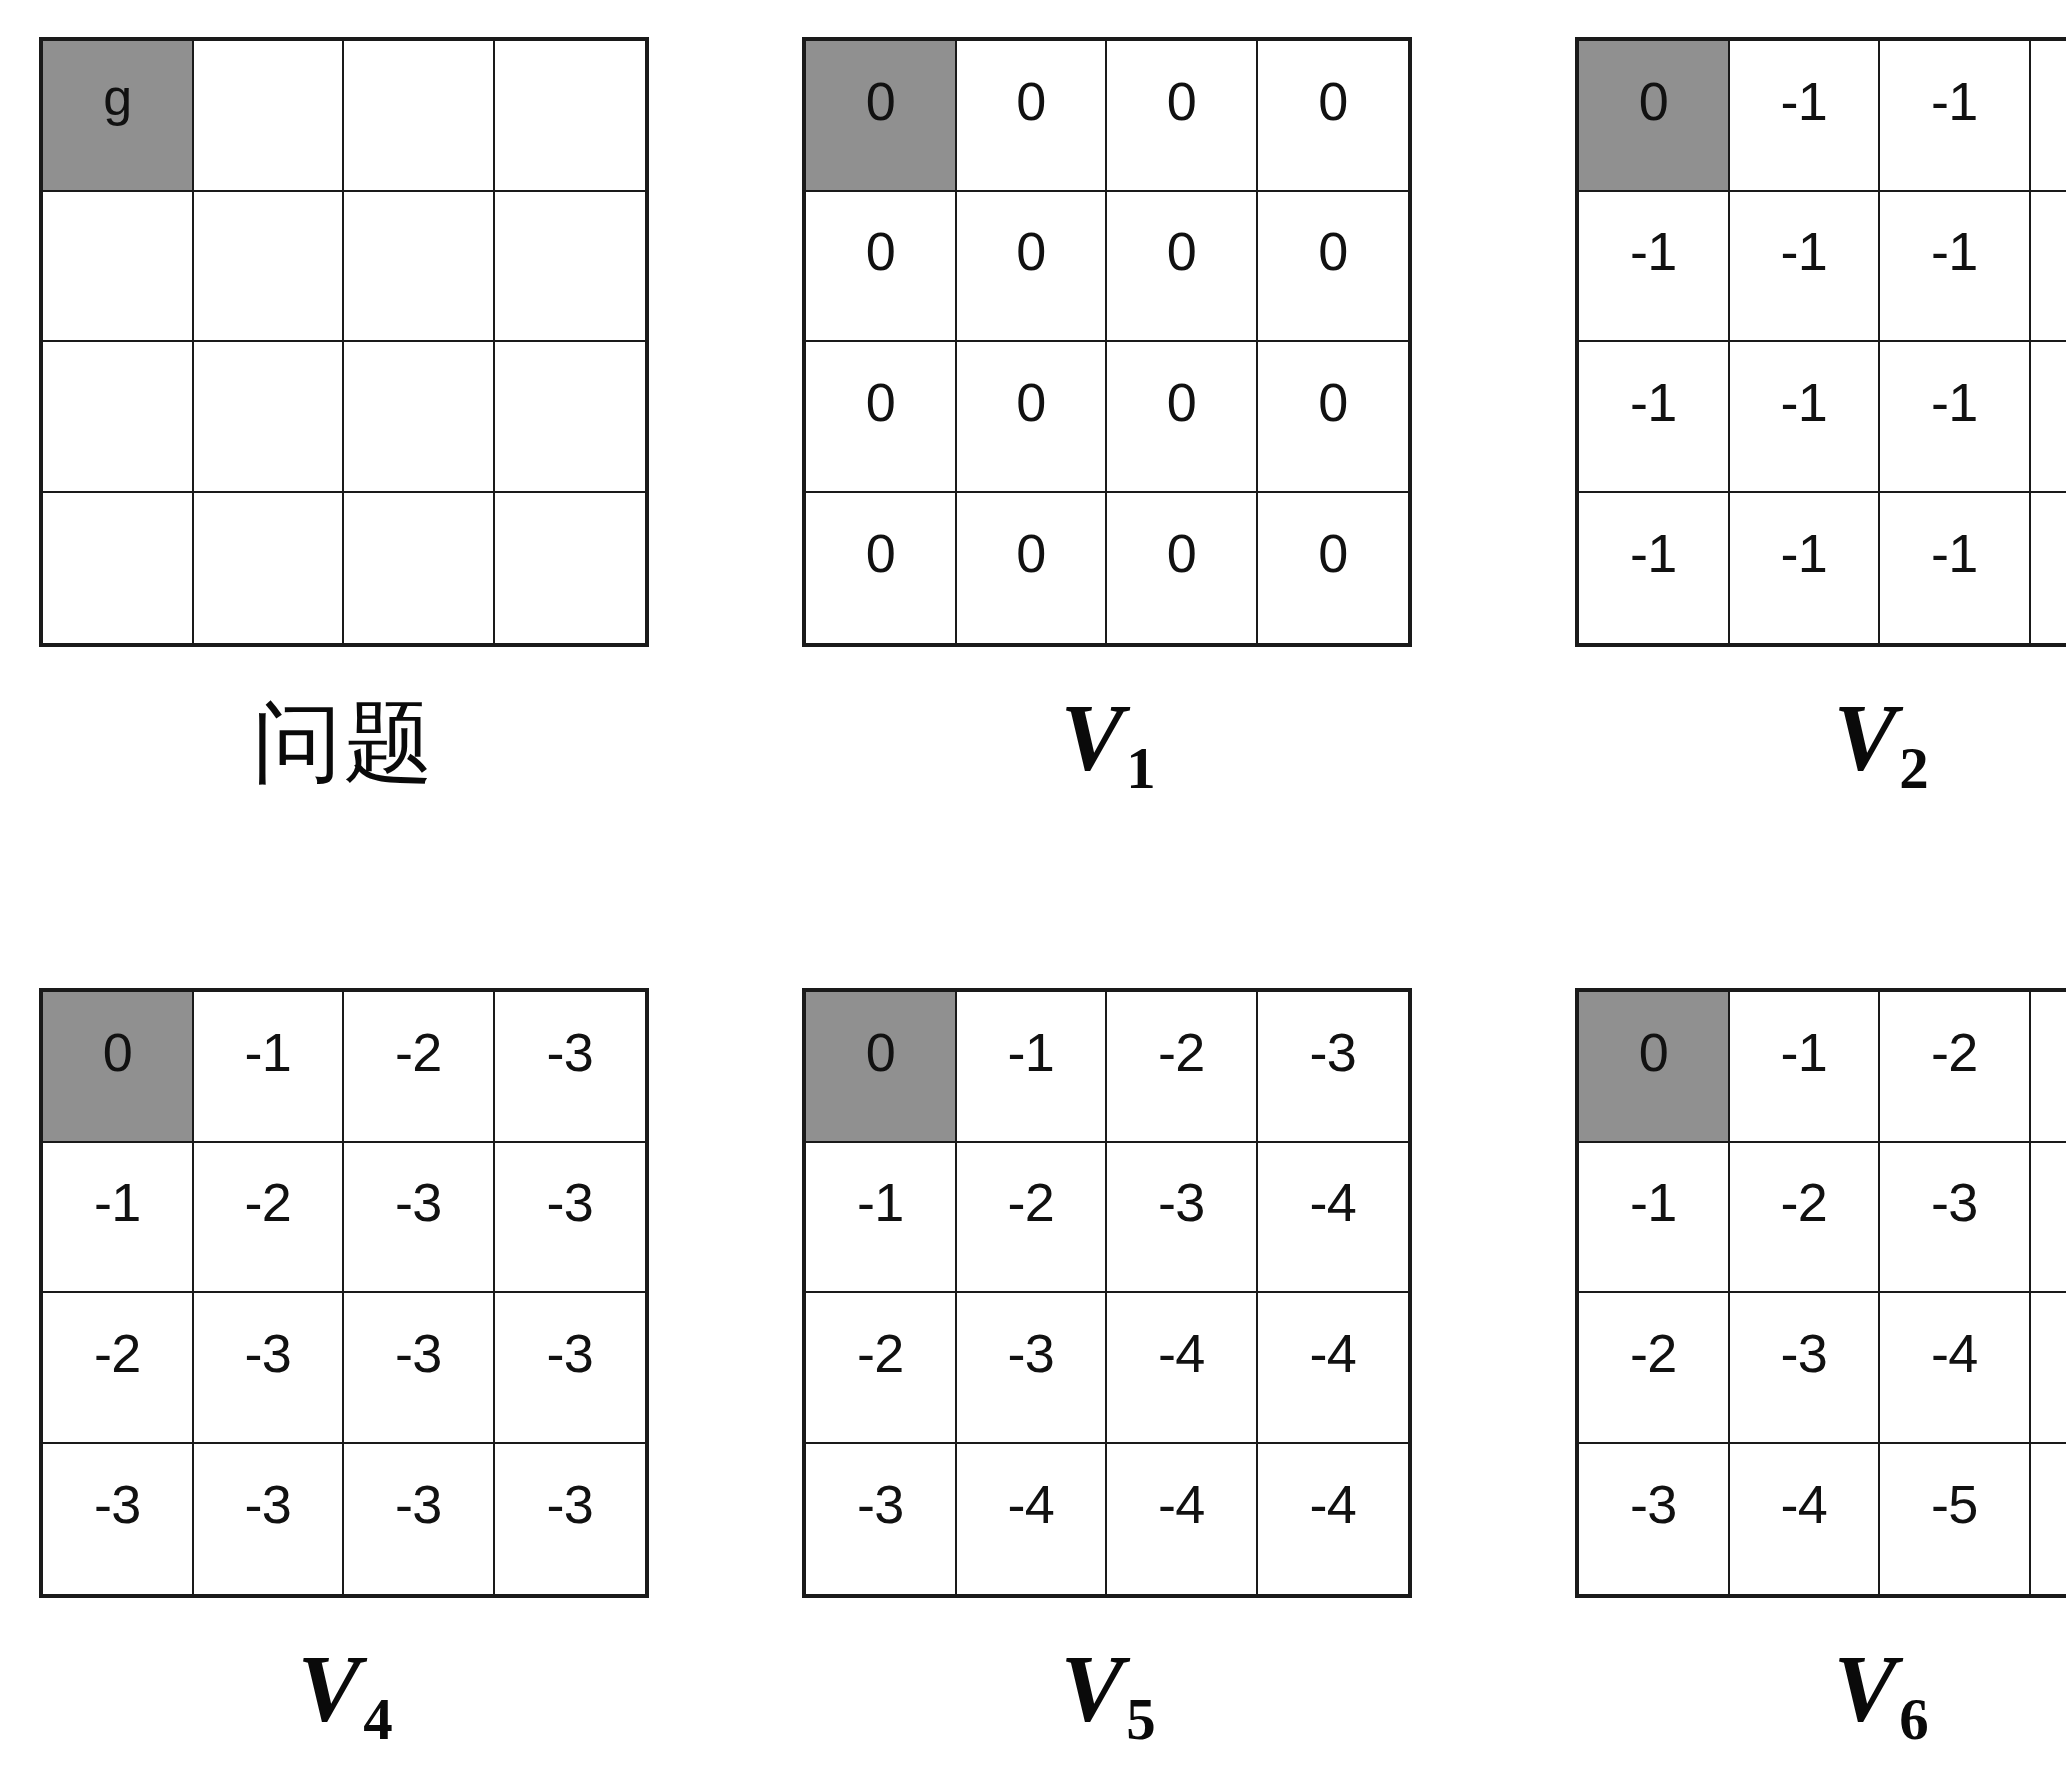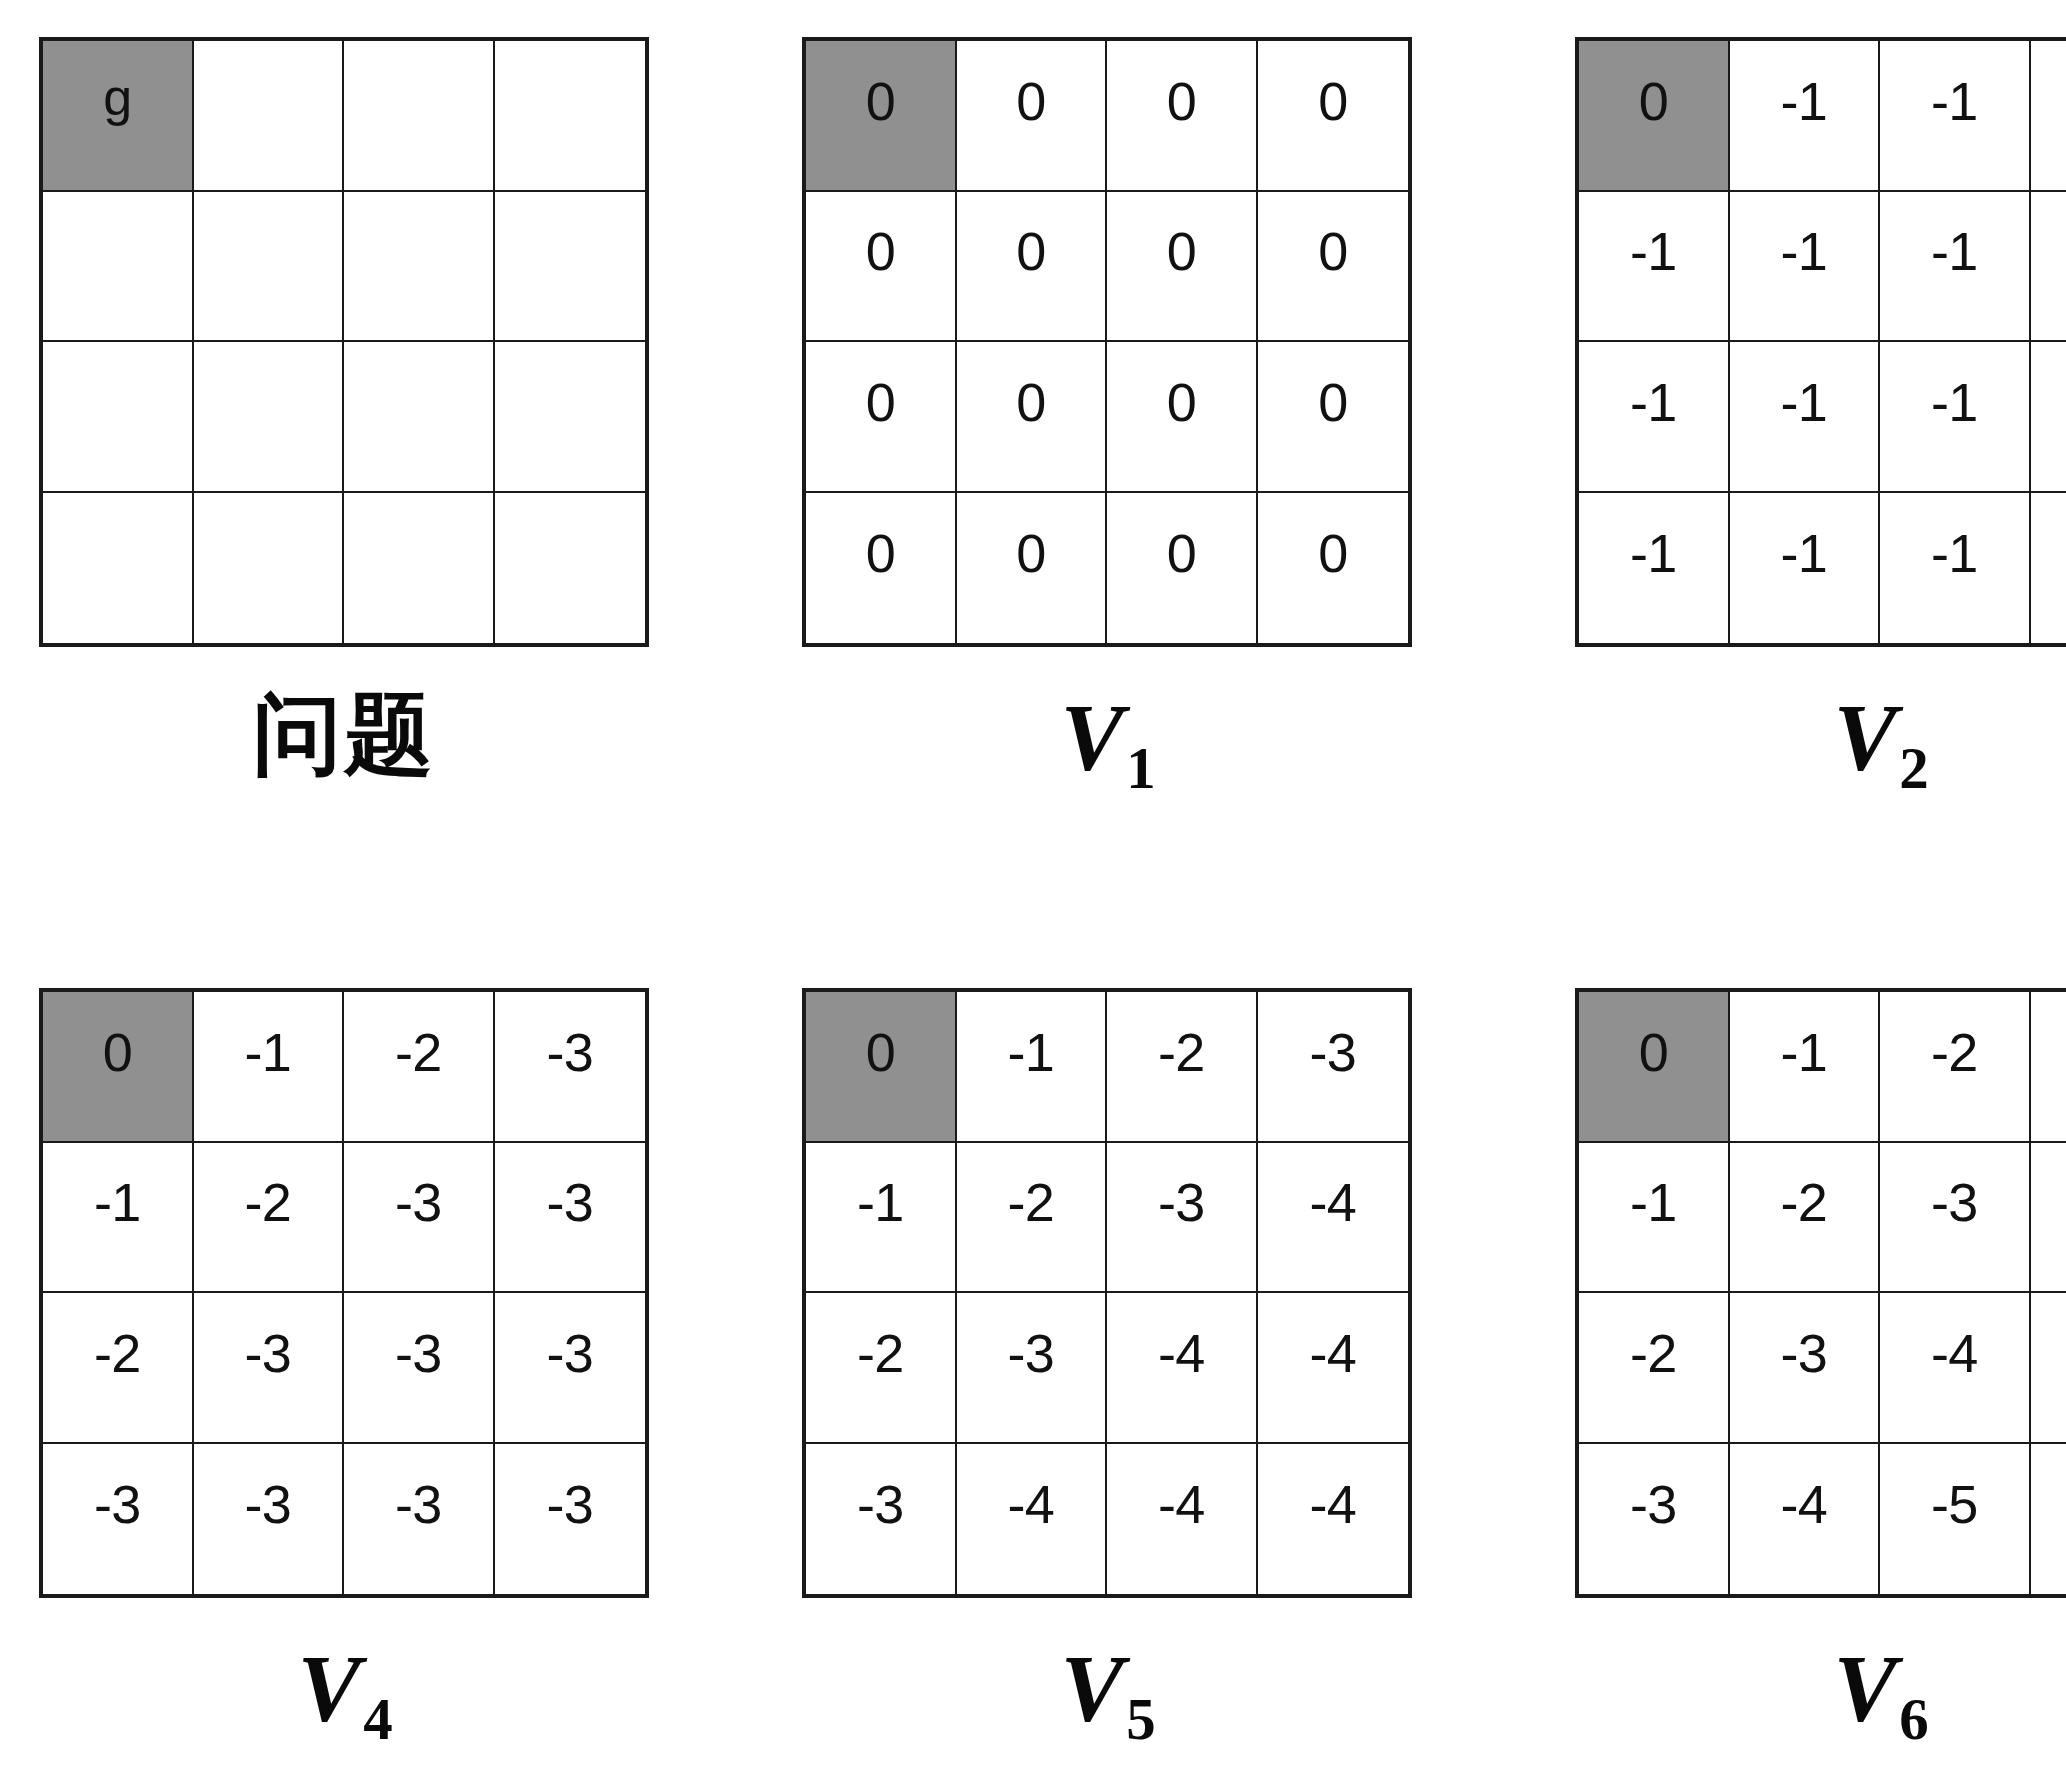--- a/index.html
+++ b/index.html
@@ -90,22 +90,23 @@
     font-family: "Liberation Serif", "DejaVu Serif", serif;
     color: #0a0a0a;
     white-space: nowrap;
     display: flex;
     align-items: flex-start;
     justify-content: center;
   }
   .label-cjk {
     font-size: 89px;
     line-height: 1;
-    font-weight: 700;
+    font-weight: 400;
     letter-spacing: 2.5px;
+    margin-top: 8px;
   }
   .label-math {
     font-size: 95px;
     line-height: 1;
     font-weight: 700;
     font-style: italic;
     display: inline-flex;
     align-items: baseline;
   }
   .label-math .sub {

